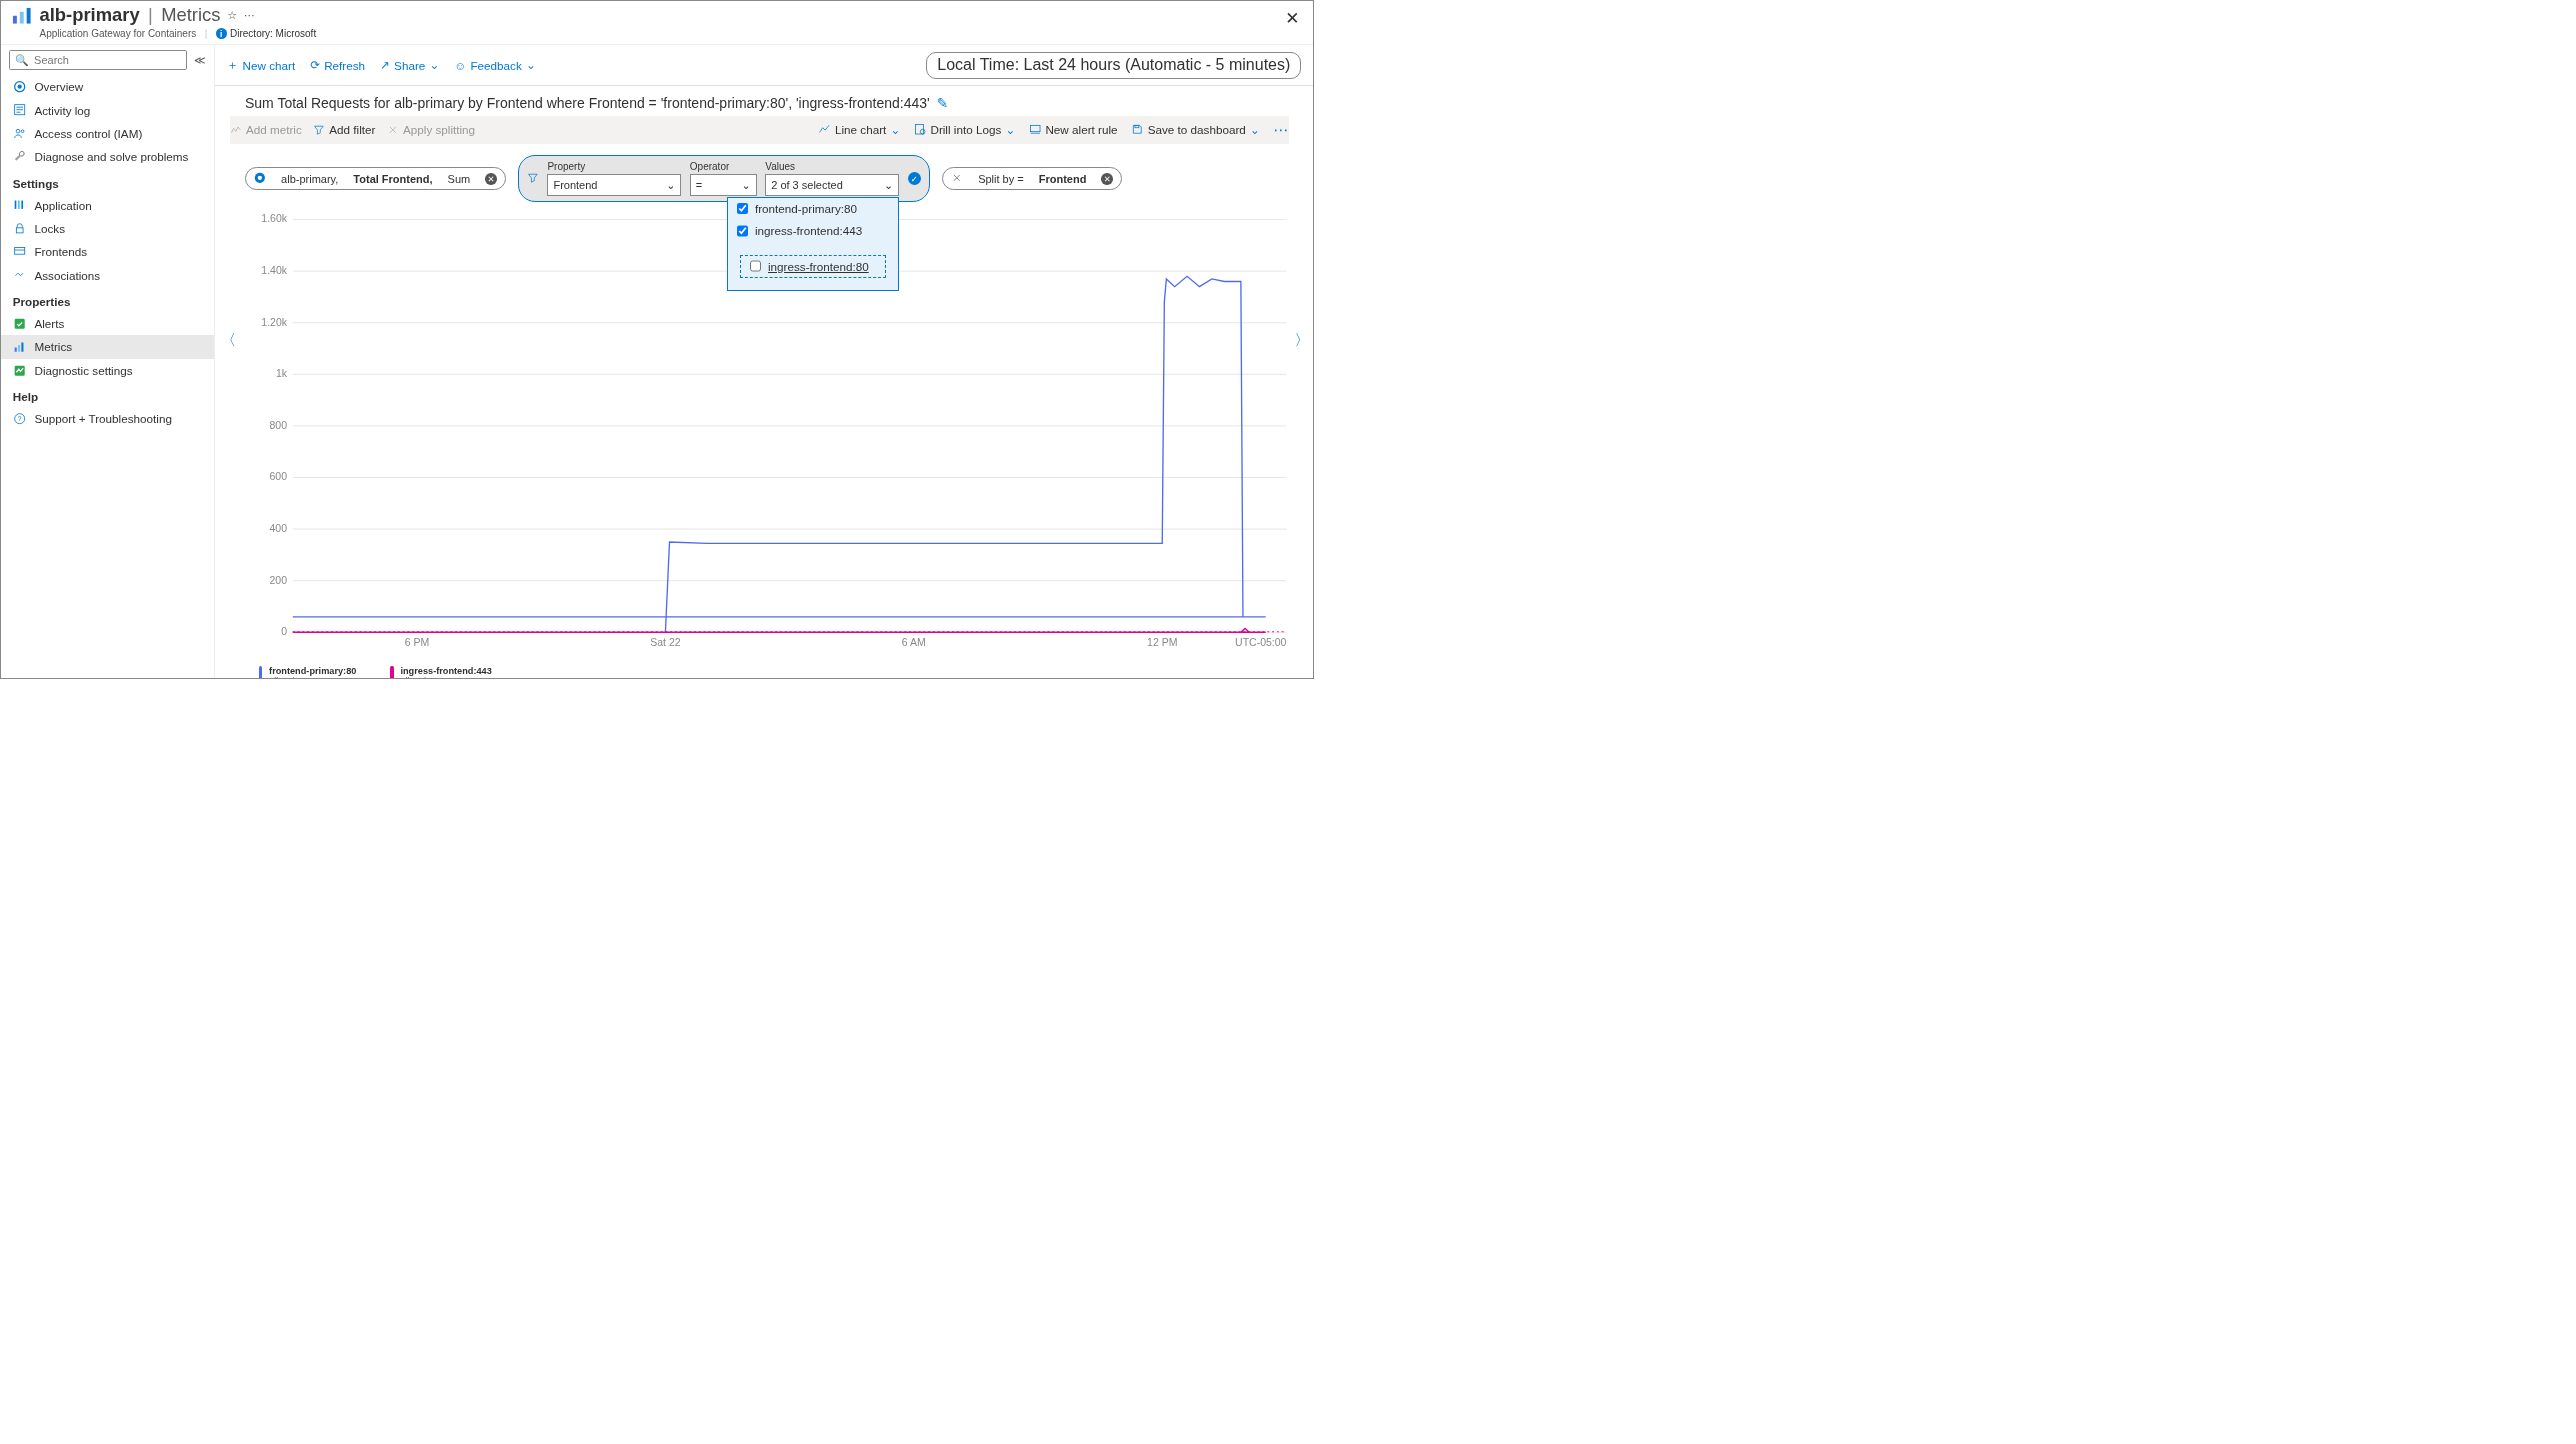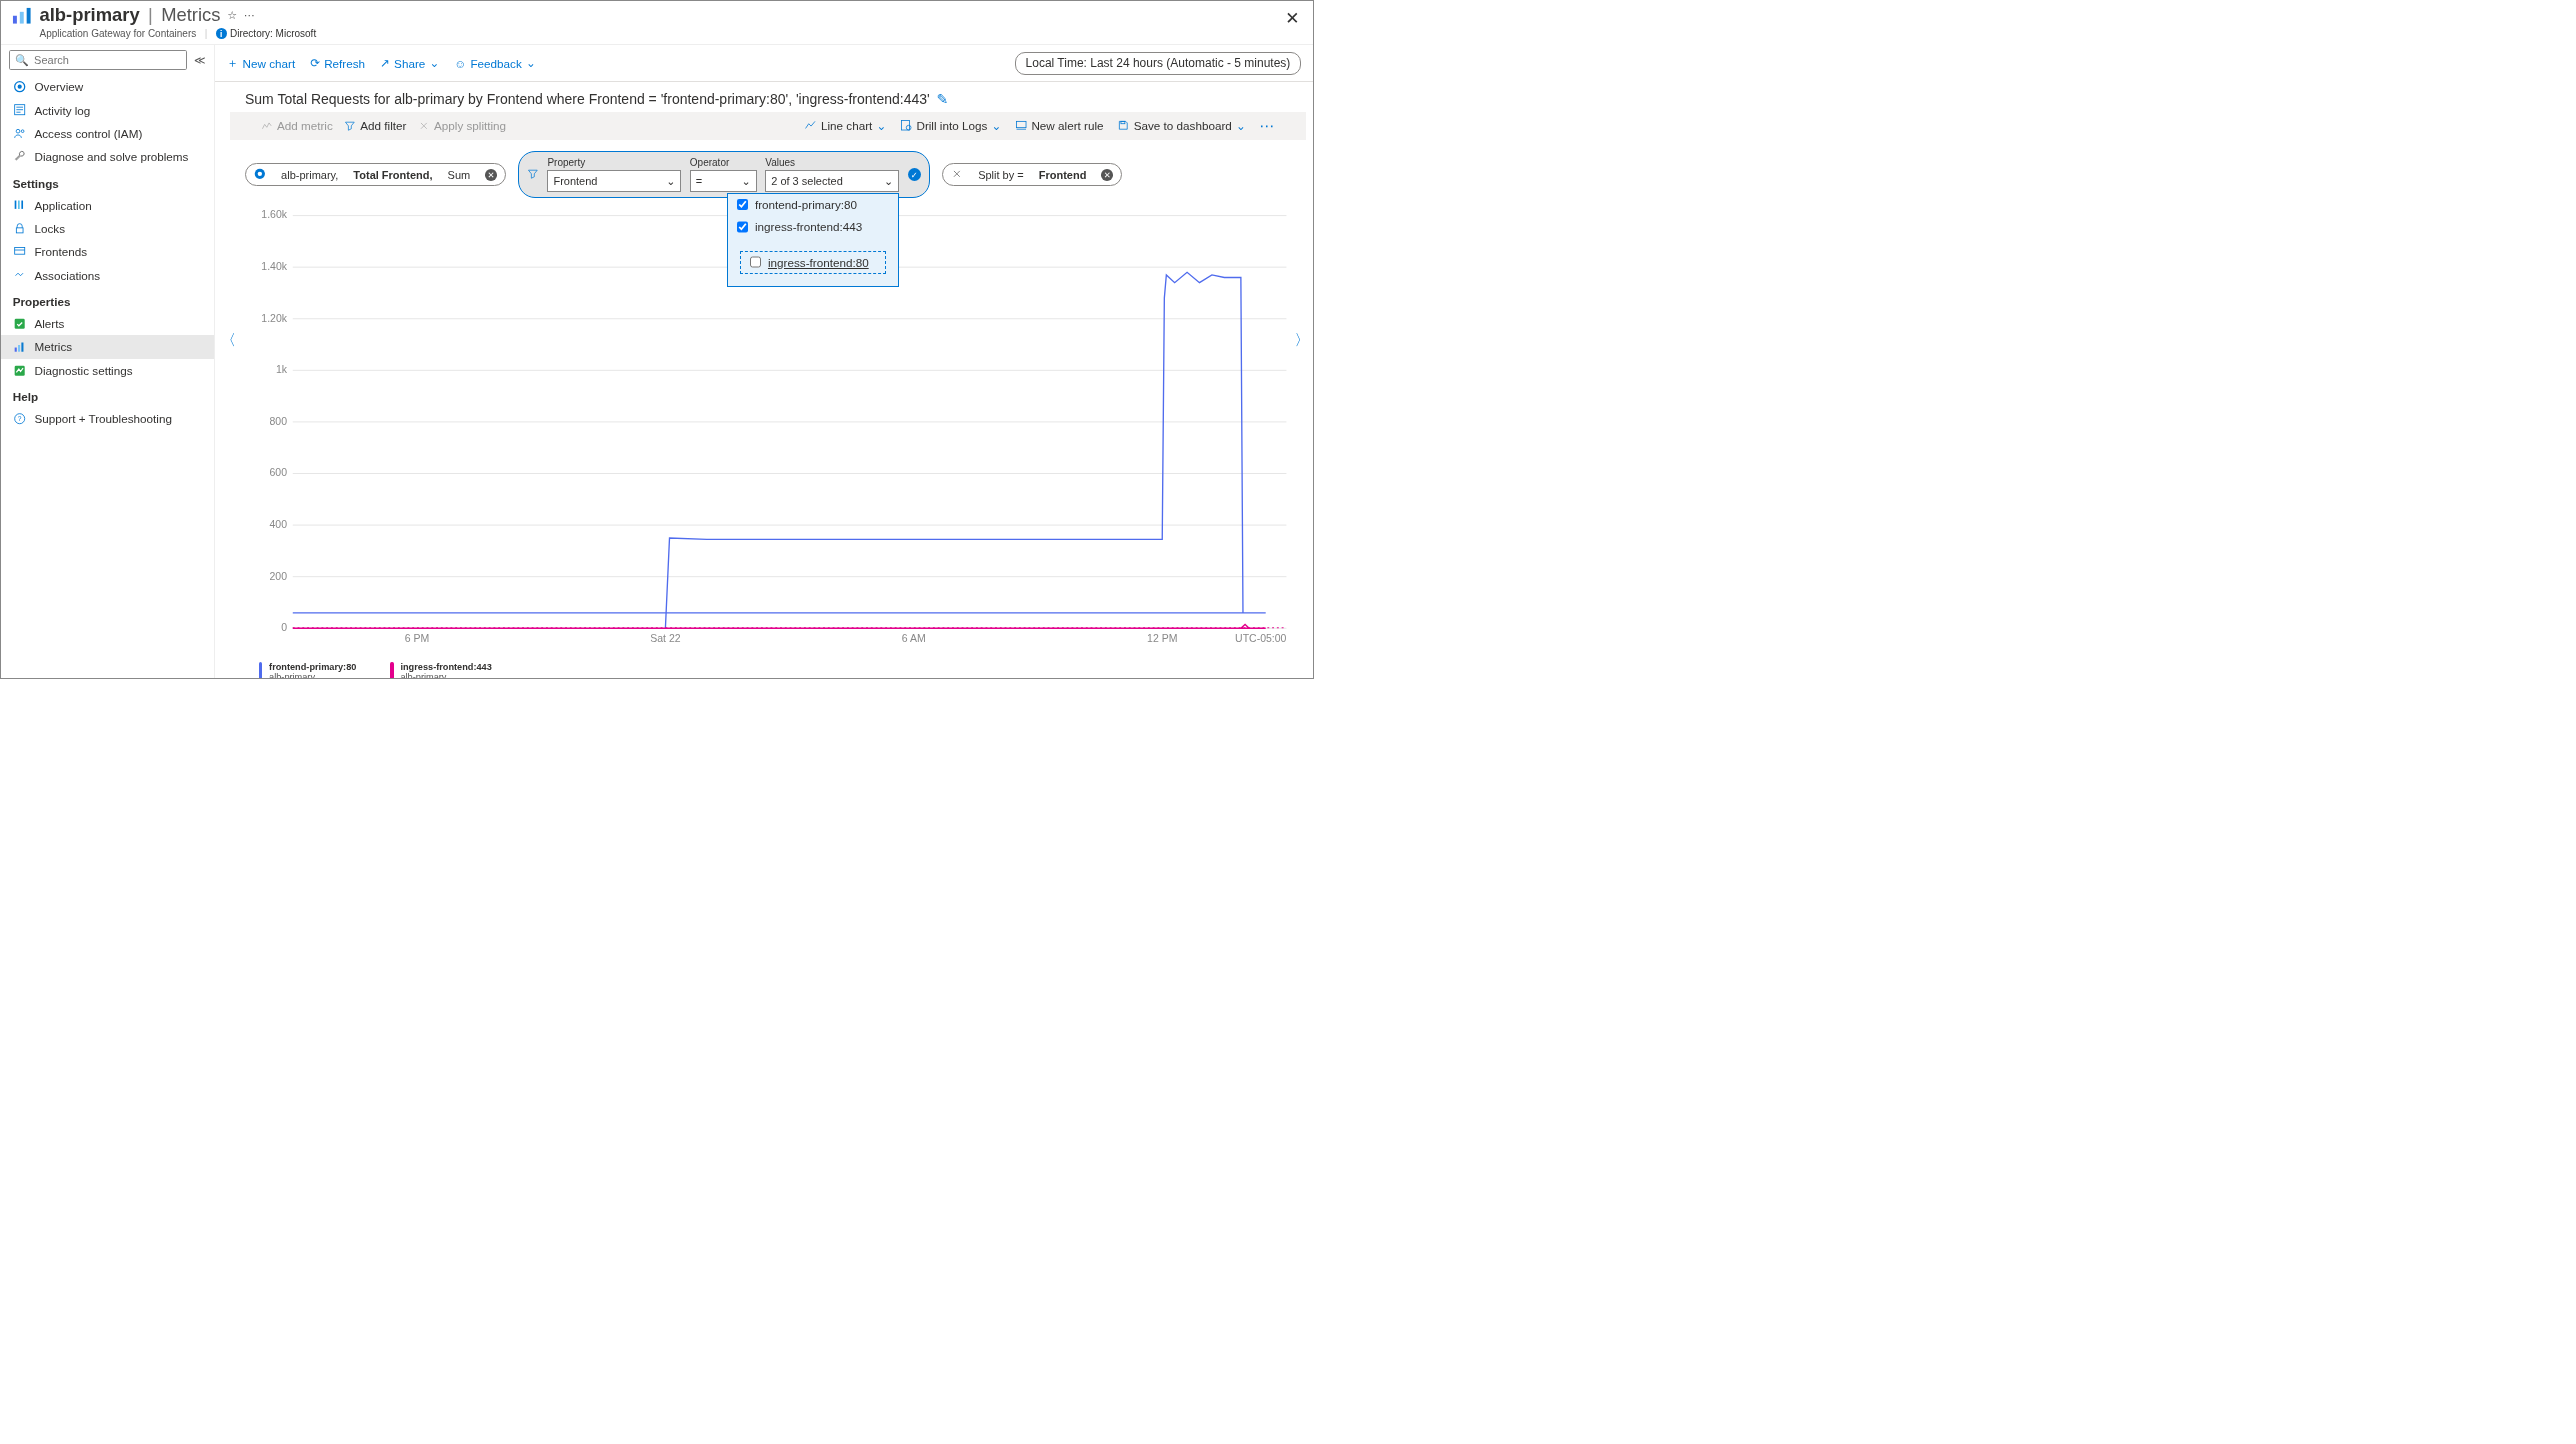--- a/index.html
+++ b/index.html
@@ -28,26 +28,26 @@
 
   .nav-item { display:flex; align-items:center; gap:8.4px; padding:5px 11.7px; cursor:pointer; font-size:11.7px; }
   .nav-item.selected { background:#e8e8e8; }
   .nav-section { font-weight:600; padding:8.4px 11.7px 3.4px 11.7px; font-size:11.7px; }
   .nav-icon { width:13.4px; height:13.4px; display:inline-flex; align-items:center; justify-content:center; }
 
   .content { flex:1; display:flex; flex-direction:column; position:relative; }
   .toolbar { display:flex; align-items:center; padding:6.7px 11.7px; gap:15px; border-bottom:0.8px solid #e1dfdd; }
   .tool-btn { display:flex; align-items:center; gap:4.2px; color:#0078d4; cursor:pointer; font-size:11.7px; }
   .tool-btn .chev { color:#0078d4; }
-  .time-badge { margin-left:auto; border:0.8px solid #8a8886; border-radius:10px; padding:3.4px 10px; font-size:12px; cursor:pointer; }
+  .time-badge { margin-left:auto; border:0.8px solid #8a8886; border-radius:10px; padding:3.4px 10px; font-size:16px; cursor:pointer; }
 
   .chart-title-row { padding:8.4px 17px 5px 30px; font-size:14px; display:flex; align-items:center; gap:6.7px; }
   .pencil { color:#0078d4; cursor:pointer; }
 
-  .chips-bar { display:flex; align-items:center; background:#f3f2f1; padding:5px 31px; gap:11.7px; margin-left:15px; margin-right:7px; }
+  .chips-bar { display:flex; align-items:center; background:#f3f2f1; padding:5px 0; gap:11.7px; margin-left:15px; margin-right:24px; }
   .chip-ghost { display:flex; align-items:center; gap:4.2px; color:#999; font-size:11.7px; }
   .chip-ghost.active { color:#333; }
   .chip-ghost svg { width:11.7px; height:11.7px; }
   .right-chips { margin-left:auto; display:flex; align-items:center; gap:13.4px; }
   .right-tool { display:flex; align-items:center; gap:4.2px; color:#323130; cursor:pointer; font-size:11.7px; }
   .right-tool svg{width:12.6px;height:12.6px;}
   .dots-more { color:#0078d4; font-size:15px; cursor:pointer; letter-spacing:0.8px;}
 
   .filter-row { display:flex; align-items:center; gap:11.7px; padding:11.7px 17px 8.4px 30px; flex-wrap:wrap; }
   .pill { display:flex; align-items:center; gap:15px; border:0.8px solid #8a8886; border-radius:11.7px; padding:3.4px 8.4px; font-size:11px; background:#fff; }

